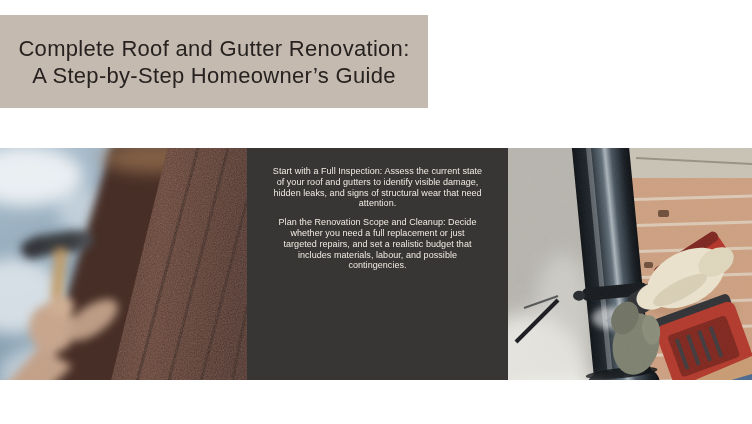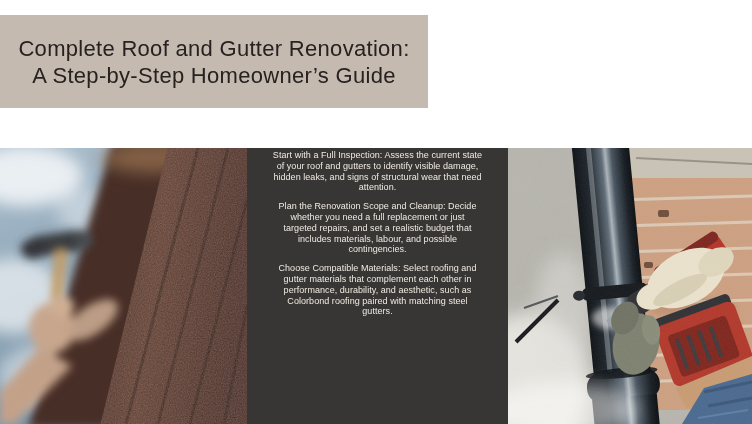--- a/index.html
+++ b/index.html
@@ -1,34 +1,34 @@
 <!DOCTYPE html>
 <html><head>
 <meta charset="utf-8">
 <style>
   html,body{margin:0;padding:0;background:#ffffff;}
   .page{
-    position:relative;width:752px;height:424px;background:#ffffff;overflow:hidden;
+    position:relative;width:752px;height:380px;background:#ffffff;overflow:hidden;
     font-family:"Liberation Sans",sans-serif;
   }
   .title-box{
     position:absolute;left:0;top:15px;width:428px;height:93px;
     background:#c4bab0;display:flex;align-items:center;justify-content:center;
   }
   .title{
     margin:0;padding:0 6px;font-size:22px;line-height:27px;font-weight:400;
     color:#272220;text-align:center;white-space:pre-line;letter-spacing:.3px;
   }
   .band{position:absolute;left:0;top:148px;width:752px;height:276px;display:flex;}
   .photo{position:relative;overflow:hidden;flex:none;}
   .photo-left{width:247px;height:276px;}
   .photo-right{width:244px;height:276px;}
   .panel{
     flex:none;width:261px;height:276px;background:#383535;box-sizing:border-box;
-    padding:2px 7px 0 7px;overflow:hidden;
+    padding:18px 7px 0 7px;overflow:hidden;
   }
   .step{
     margin:0;color:#f0ebe1;font-size:9px;line-height:10.8px;text-align:center;
     white-space:pre-line;letter-spacing:.05px;
   }
   .step + .step{margin-top:8px;}
 </style>
 </head>
 <body>
 
@@ -105,25 +105,20 @@
     <div class="panel">
       <p class="step">Start with a Full Inspection: Assess the current state
 of your roof and gutters to identify visible damage,
 hidden leaks, and signs of structural wear that need
 attention.</p>
       <p class="step">Plan the Renovation Scope and Cleanup: Decide
 whether you need a full replacement or just
 targeted repairs, and set a realistic budget that
 includes materials, labour, and possible
 contingencies.</p>
-      <p class="step">Choose Compatible Materials: Select roofing and
-gutter materials that complement each other in
-performance, durability, and aesthetic, such as
-Colorbond roofing paired with matching steel
-gutters.</p>
     </div>
 
     <div class="photo photo-right">
       <svg width="244" height="276" viewBox="0 0 244 276">
         <defs>
           <linearGradient id="pipeG" x1="0" y1="0" x2="1" y2="0">
             <stop offset="0" stop-color="#0d1115"></stop>
             <stop offset="0.28" stop-color="#1f272e"></stop>
             <stop offset="0.5" stop-color="#5d6a75"></stop>
             <stop offset="0.57" stop-color="#a9b2b9"></stop>

